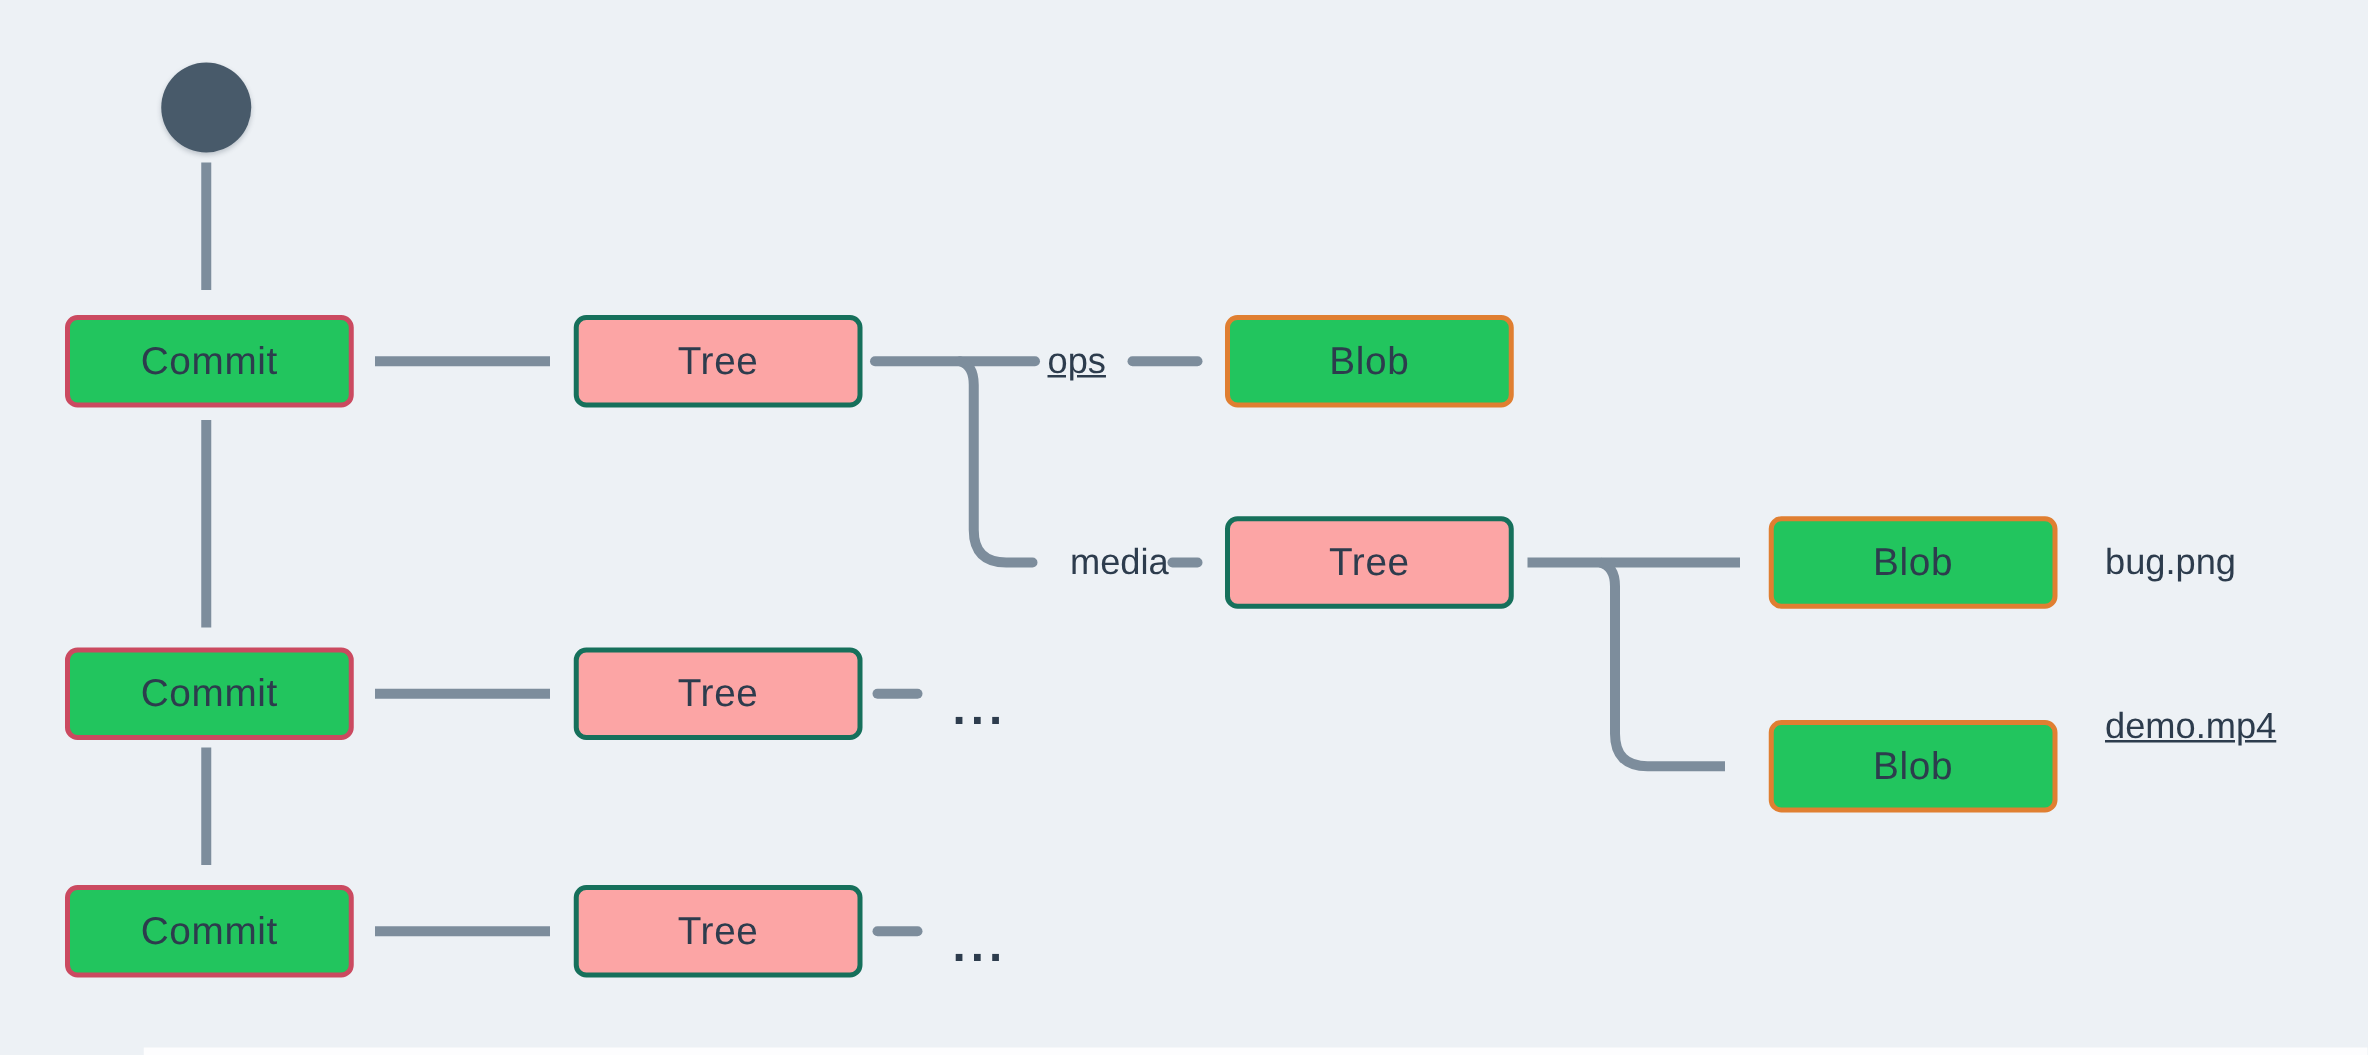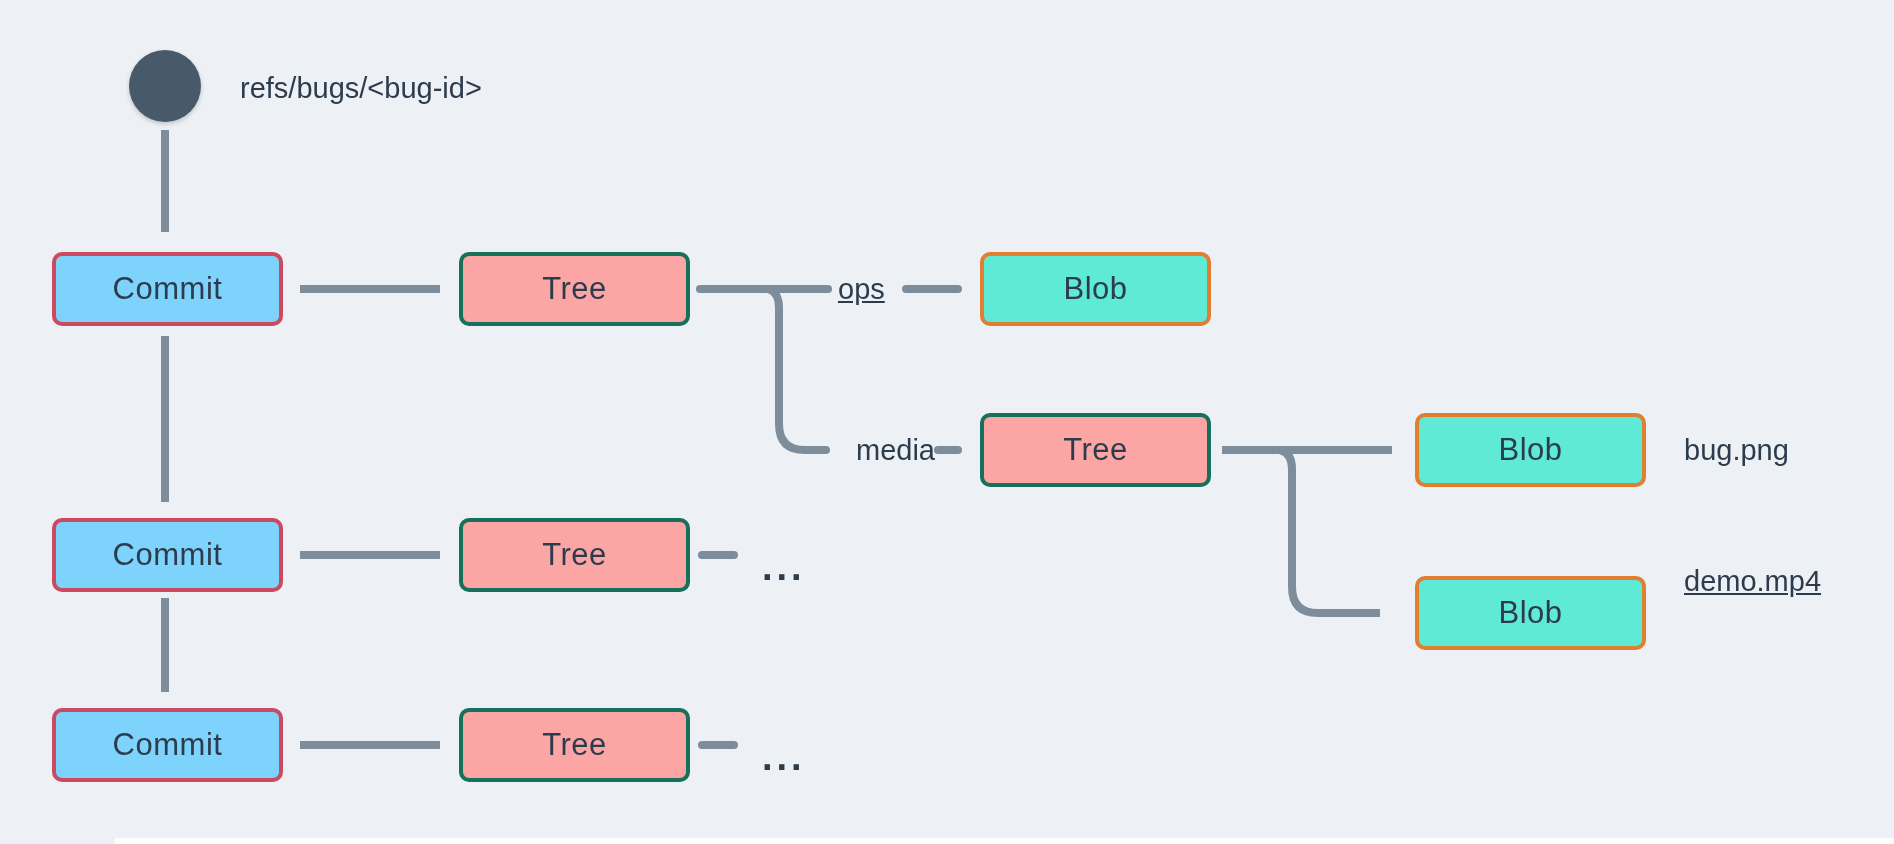--- a/index.html
+++ b/index.html
@@ -11,23 +11,23 @@
   }
   .canvas { position: relative; width: 1894px; height: 844px; background: #edf1f5; }
   svg.connectors { position: absolute; left: 0; top: 0; width: 1894px; height: 844px; }
   svg.connectors path { fill: none; stroke-width: 8; }
   .node {
     position: absolute; width: 231px; height: 74px; box-sizing: border-box;
     border-radius: 10px; border: 4px solid;
     display: flex; align-items: center; justify-content: center;
     font-size: 31px; font-weight: 500; letter-spacing: 0.5px;
   }
-  .node.commit { background: #7dd3fc; border-color: #cb4a60; }
+  .node.commit { background: #22c55e; border-color: #cb4a60; }
   .node.tree   { background: #fca5a5; border-color: #16705b; }
-  .node.blob   { background: #5eead4; border-color: #e07f31; }
+  .node.blob   { background: #22c55e; border-color: #e07f31; }
   .ref-dot {
     position: absolute; left: 129px; top: 50px; width: 72px; height: 72px;
     border-radius: 50%; background: #485a6a;
     box-shadow: 0 2px 4px rgba(40,55,70,0.25);
   }
   .lbl { position: absolute; font-size: 29px; line-height: 34px; white-space: nowrap; }
   .lbl.ref-label  { left: 240px; top: 71px; }
   .lbl.ops-label  { left: 838px; top: 272px; text-decoration: underline; }
   .lbl.media-label{ left: 836px; top: 433px; margin-left: 20px; }
   .lbl.file-bug   { left: 1684px; top: 433px; }
@@ -78,21 +78,20 @@
     <path d="M 702 555 L 734 555" marker-end="url(#ah)" stroke-linecap="round" stroke="#7d8d9c"></path>
 
     <path d="M 165 598 L 165 692" marker-end="url(#ah)" stroke="#7d8d9c"></path>
 
     <path d="M 300 745 L 440 745" marker-end="url(#ah)" stroke="#7d8d9c"></path>
 
     <path d="M 702 745 L 734 745" marker-end="url(#ah)" stroke-linecap="round" stroke="#7d8d9c"></path>
   </svg>
 
   <div class="ref-dot"></div>
-  <div class="lbl ref-label">refs/bugs/&lt;bug-id&gt;</div>
 
   <div class="node commit" style="left:52px; top:252px">
     <span>Commit</span>
   </div>
   <div class="node tree" style="left:459px; top:252px">
     <span>Tree</span>
   </div>
   <div class="lbl ops-label">ops</div>
   <div class="node blob" style="left:980px; top:252px">
     <span>Blob</span>

